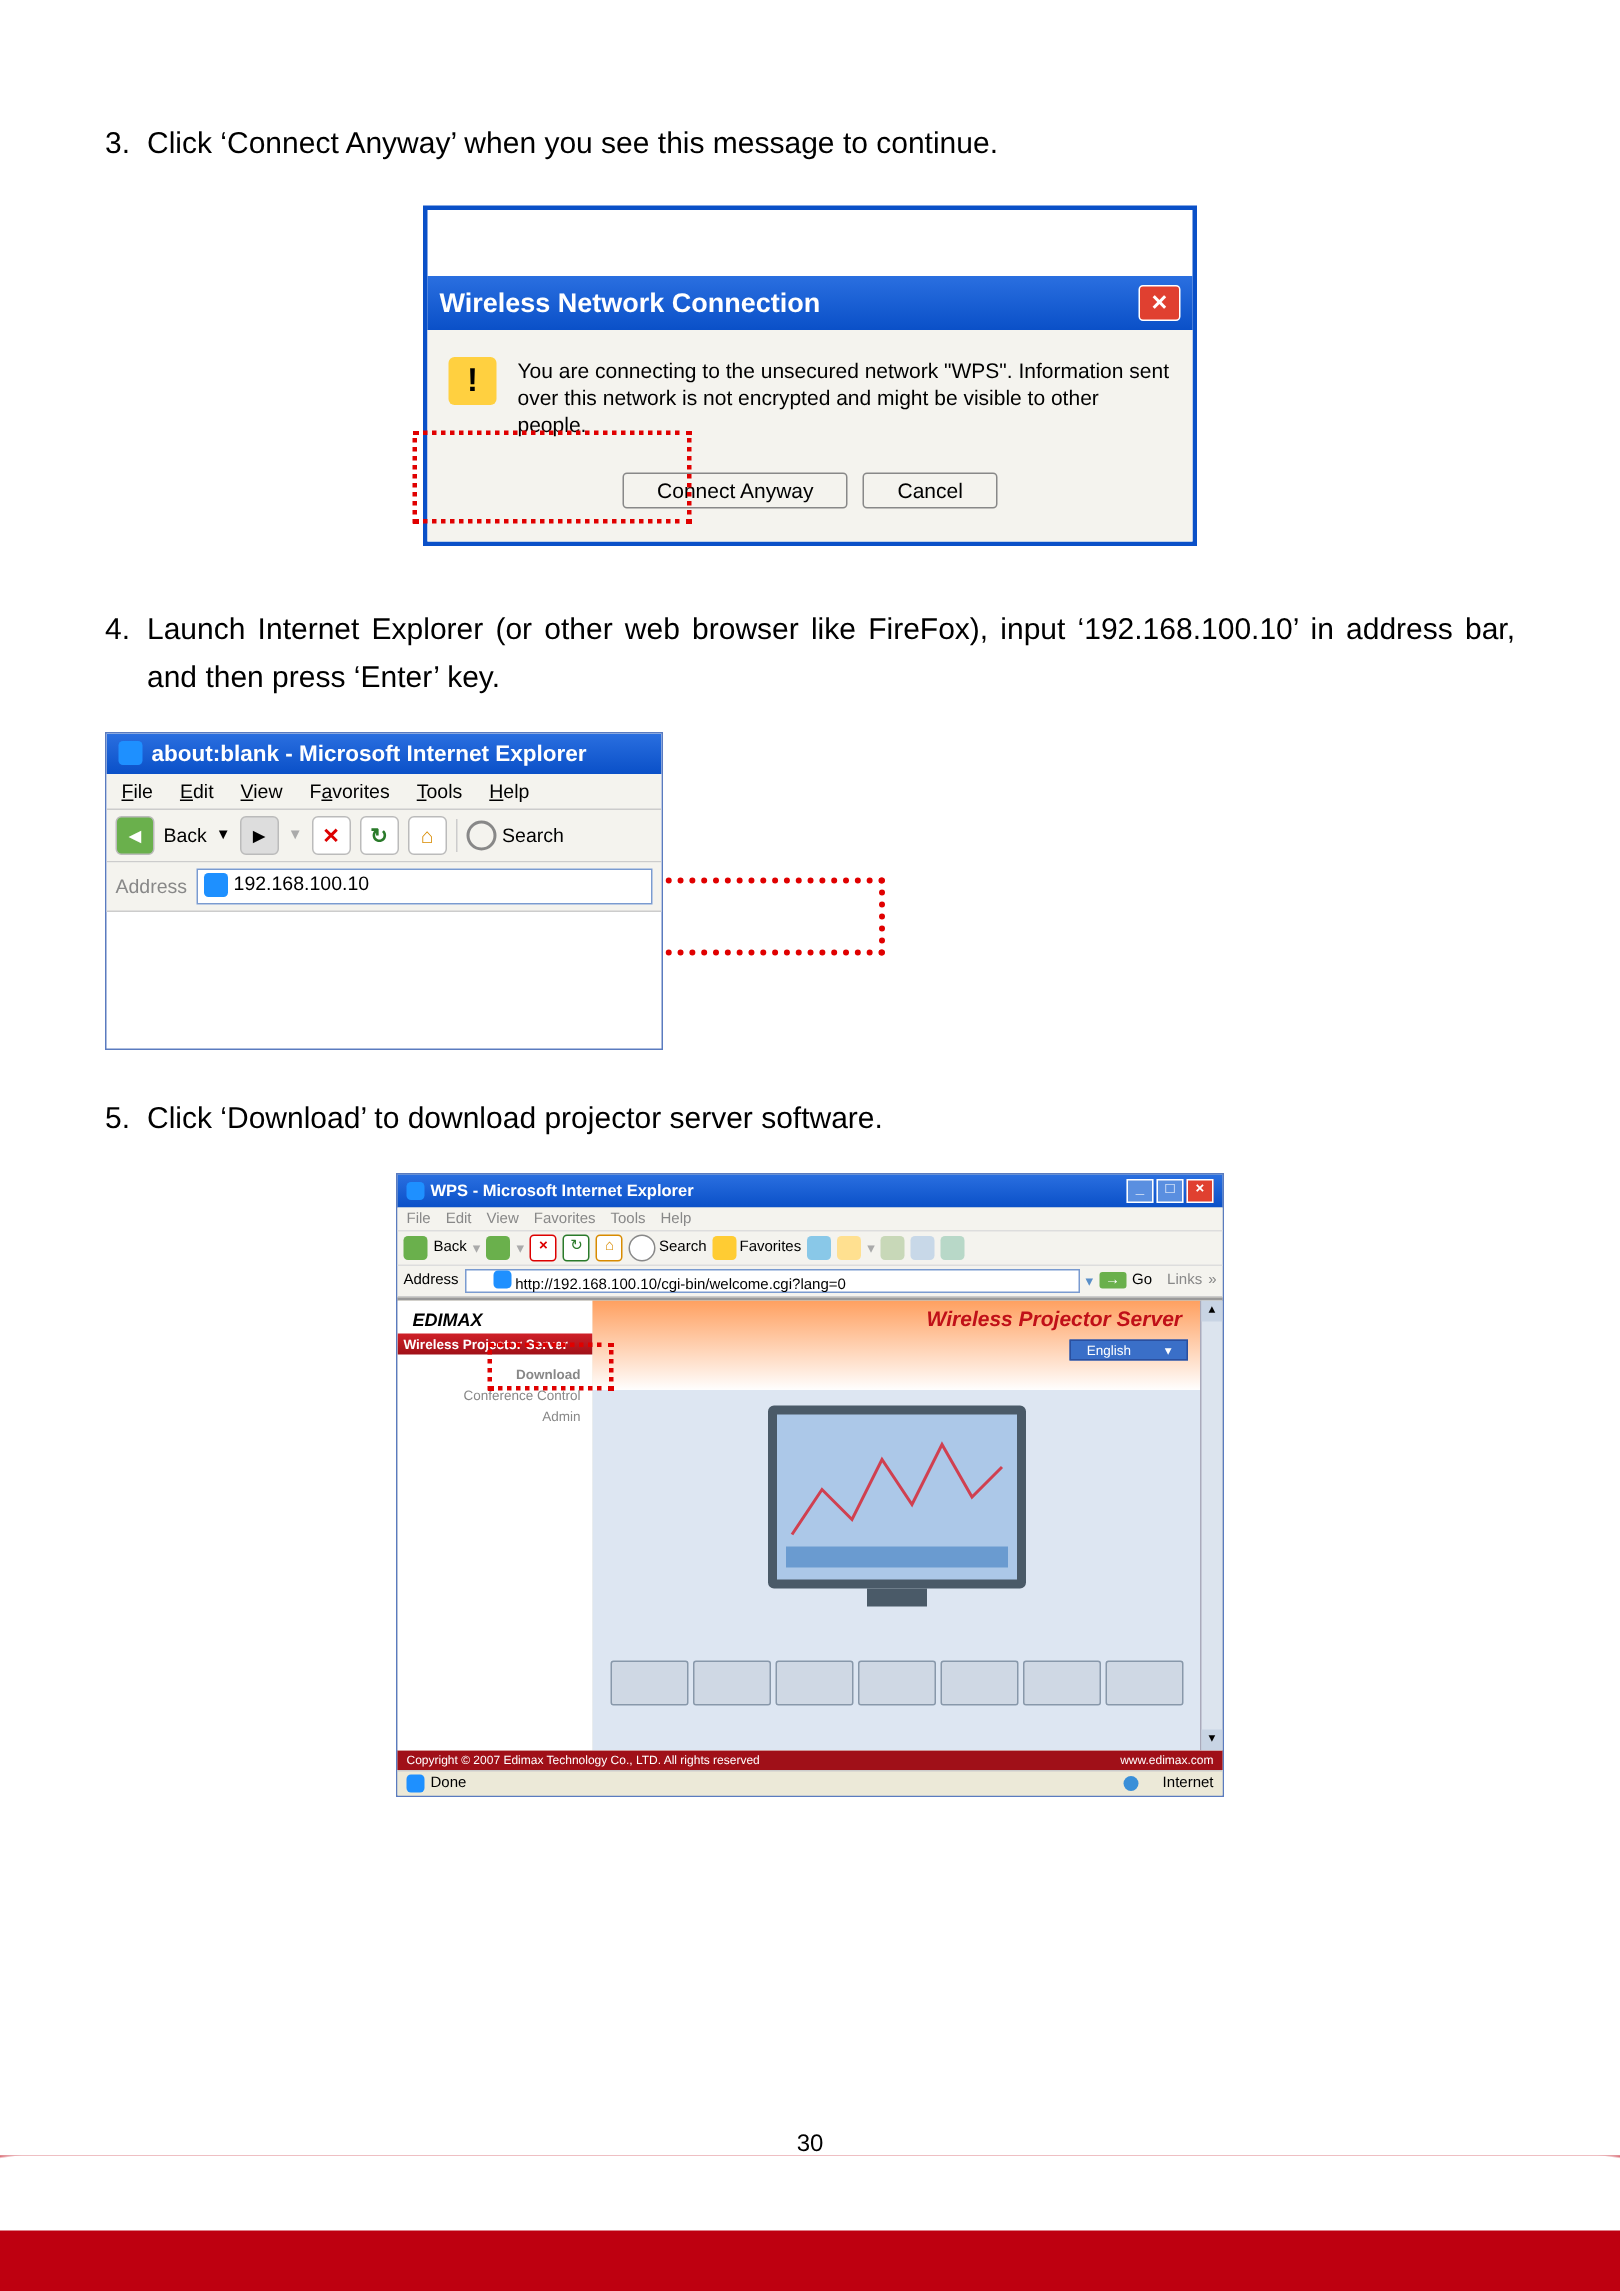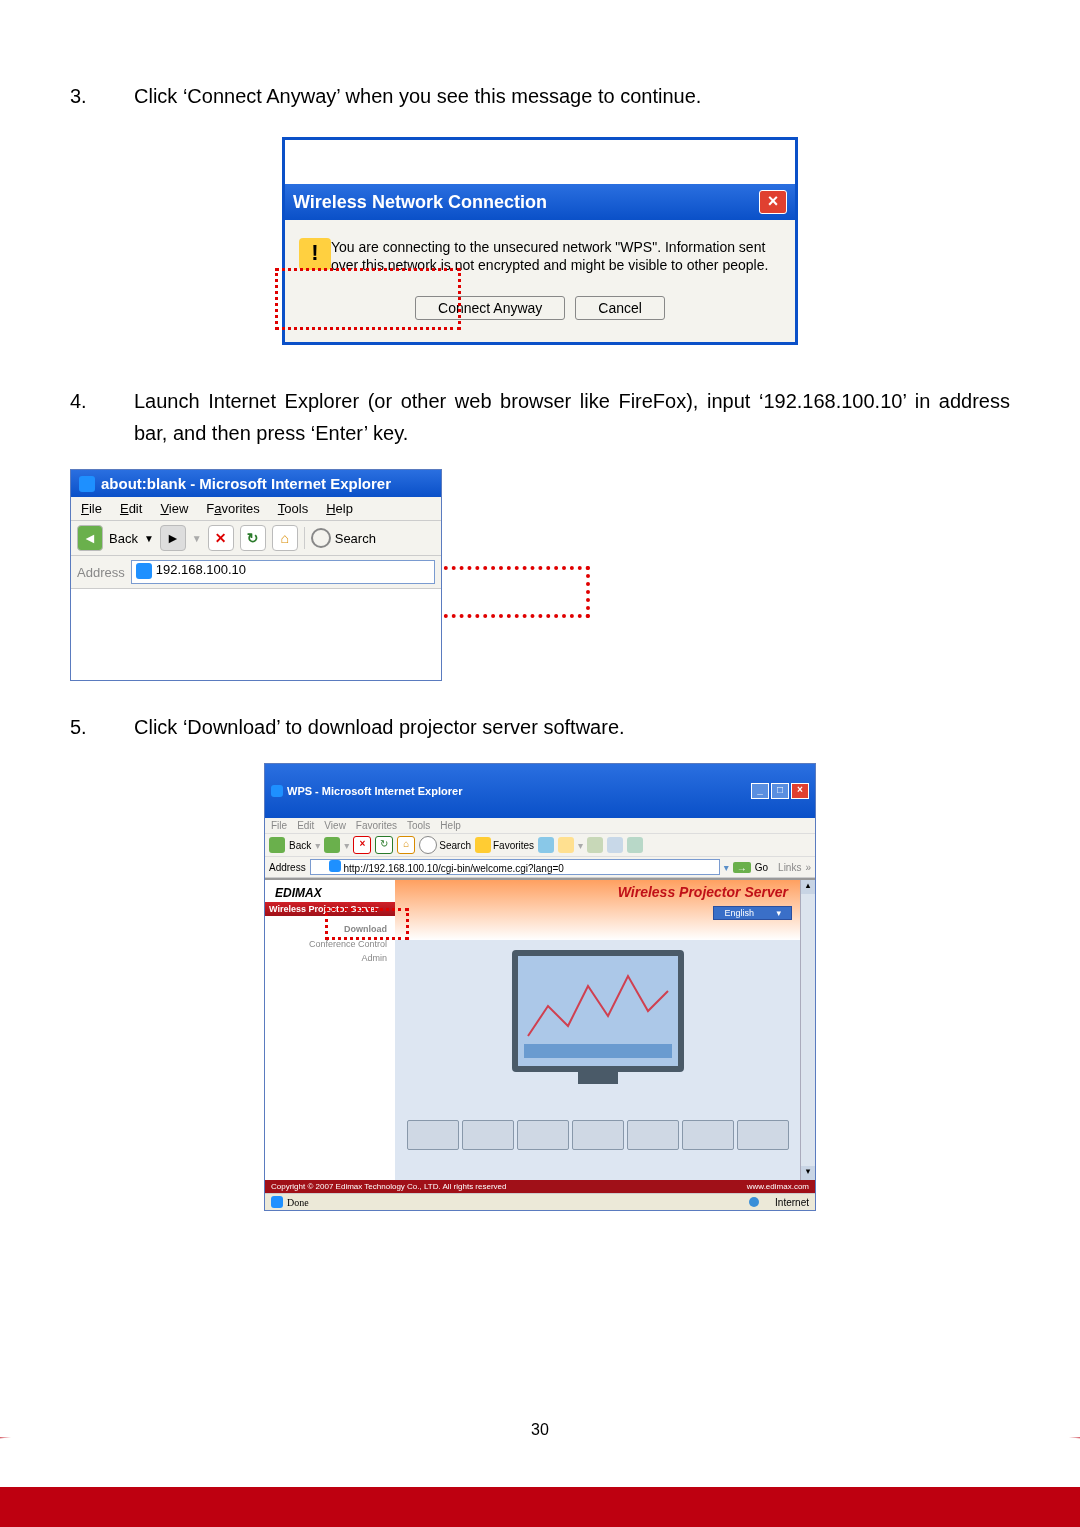--- a/index.html
+++ b/index.html
@@ -21,21 +21,20 @@
     font-size: 20px;
     line-height: 1.6;
     color: #000;
   }
   .step-num {
     width: 28px;
     flex-shrink: 0;
   }
   .step-text {
     text-align: justify;
-    margin-left: 36px;
   }
   
   .dialog1-wrap {
     display: flex;
     justify-content: center;
     margin: 25px 0 40px 0;
   }
   .dialog1 {
     width: 510px;
     border: 3px solid #0a50c8;
@@ -62,21 +61,21 @@
     font-weight: bold;
     line-height: 20px;
     border-radius: 3px;
   }
   .dialog1-body {
     background: #f4f3ee;
     padding: 18px 14px 22px 14px;
   }
   .warn-row {
     display: flex;
-    gap: 0;
+    gap: 14px;
   }
   .warn-ico {
     width: 32px;
     height: 32px;
     flex-shrink: 0;
     background: #ffd040;
     border-radius: 4px;
     position: relative;
   }
   .warn-ico::after {
@@ -213,21 +212,21 @@
     width: 550px;
     border: 1px solid #5a7bbf;
     background: #ece9d8;
     position: relative;
   }
   .dialog3-title {
     background: linear-gradient(#2a6fe0, #0a50c8);
     color: #fff;
     font-weight: bold;
     font-size: 11px;
-    padding: 19px 6px;
+    padding: 3px 6px;
     display: flex;
     justify-content: space-between;
     align-items: center;
   }
   .win-btns { display:flex; gap:2px; }
   .win-btns span {
     width: 16px; height: 14px;
     border: 1px solid #fff;
     font-size: 10px;
     text-align: center;
@@ -535,21 +534,21 @@
           <div style="position:absolute;top:0;left:0;right:0;height:14px;background:#c8d4e4;text-align:center;font-size:9px;">▴</div>
           <div style="position:absolute;bottom:0;left:0;right:0;height:14px;background:#c8d4e4;text-align:center;font-size:9px;">▾</div>
         </div>
         <div class="dash-dl" style="left:60px; top:28px; width:78px; height:26px;"></div>
       </div>
       <div class="footer3">
         <span>Copyright © 2007 Edimax Technology Co., LTD. All rights reserved</span>
         <span>www.edimax.com</span>
       </div>
       <div class="status3">
-        <span style="display:flex;align-items:center;gap:4px;font-family:Liberation Serif, serif;">
+        <span style="display:flex;align-items:center;gap:4px;">
           <span class="ie-ico" style="width:12px;height:12px;"></span>
           <span>Done</span>
         </span>
         <span class="status-right">
           <span class="globe"></span>
           <span>Internet</span>
         </span>
       </div>
     </div>
   </div>

